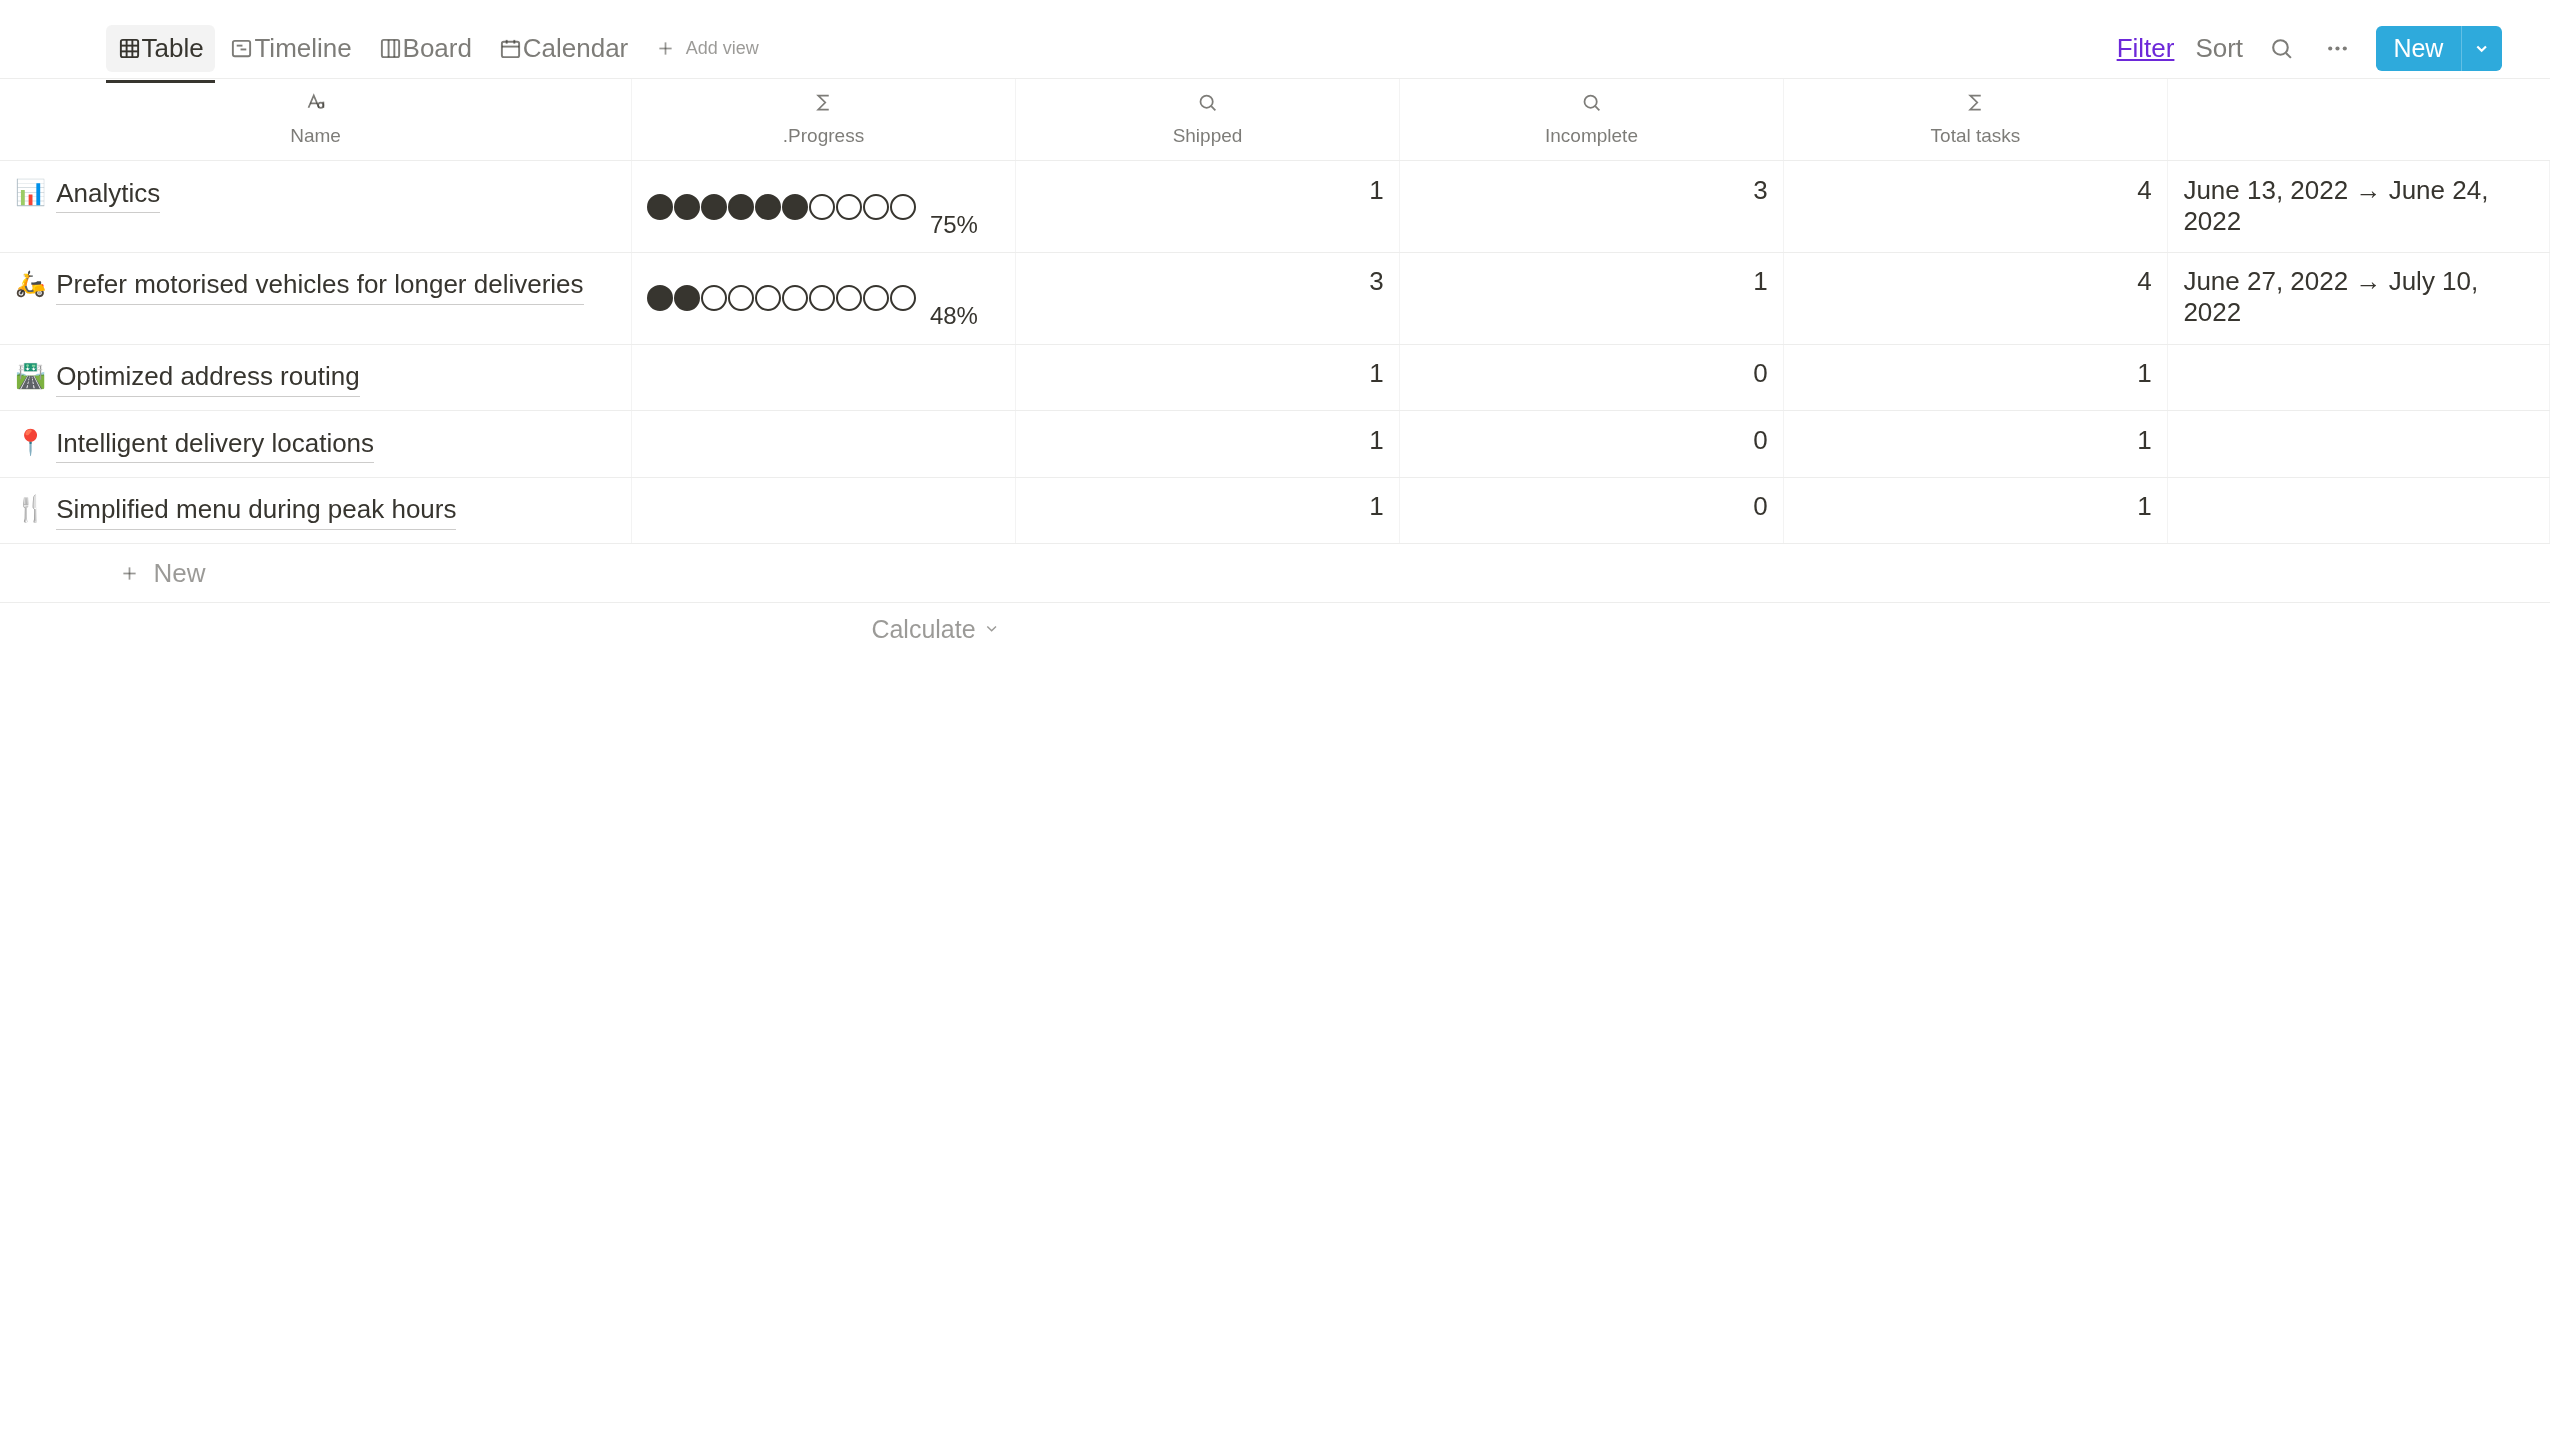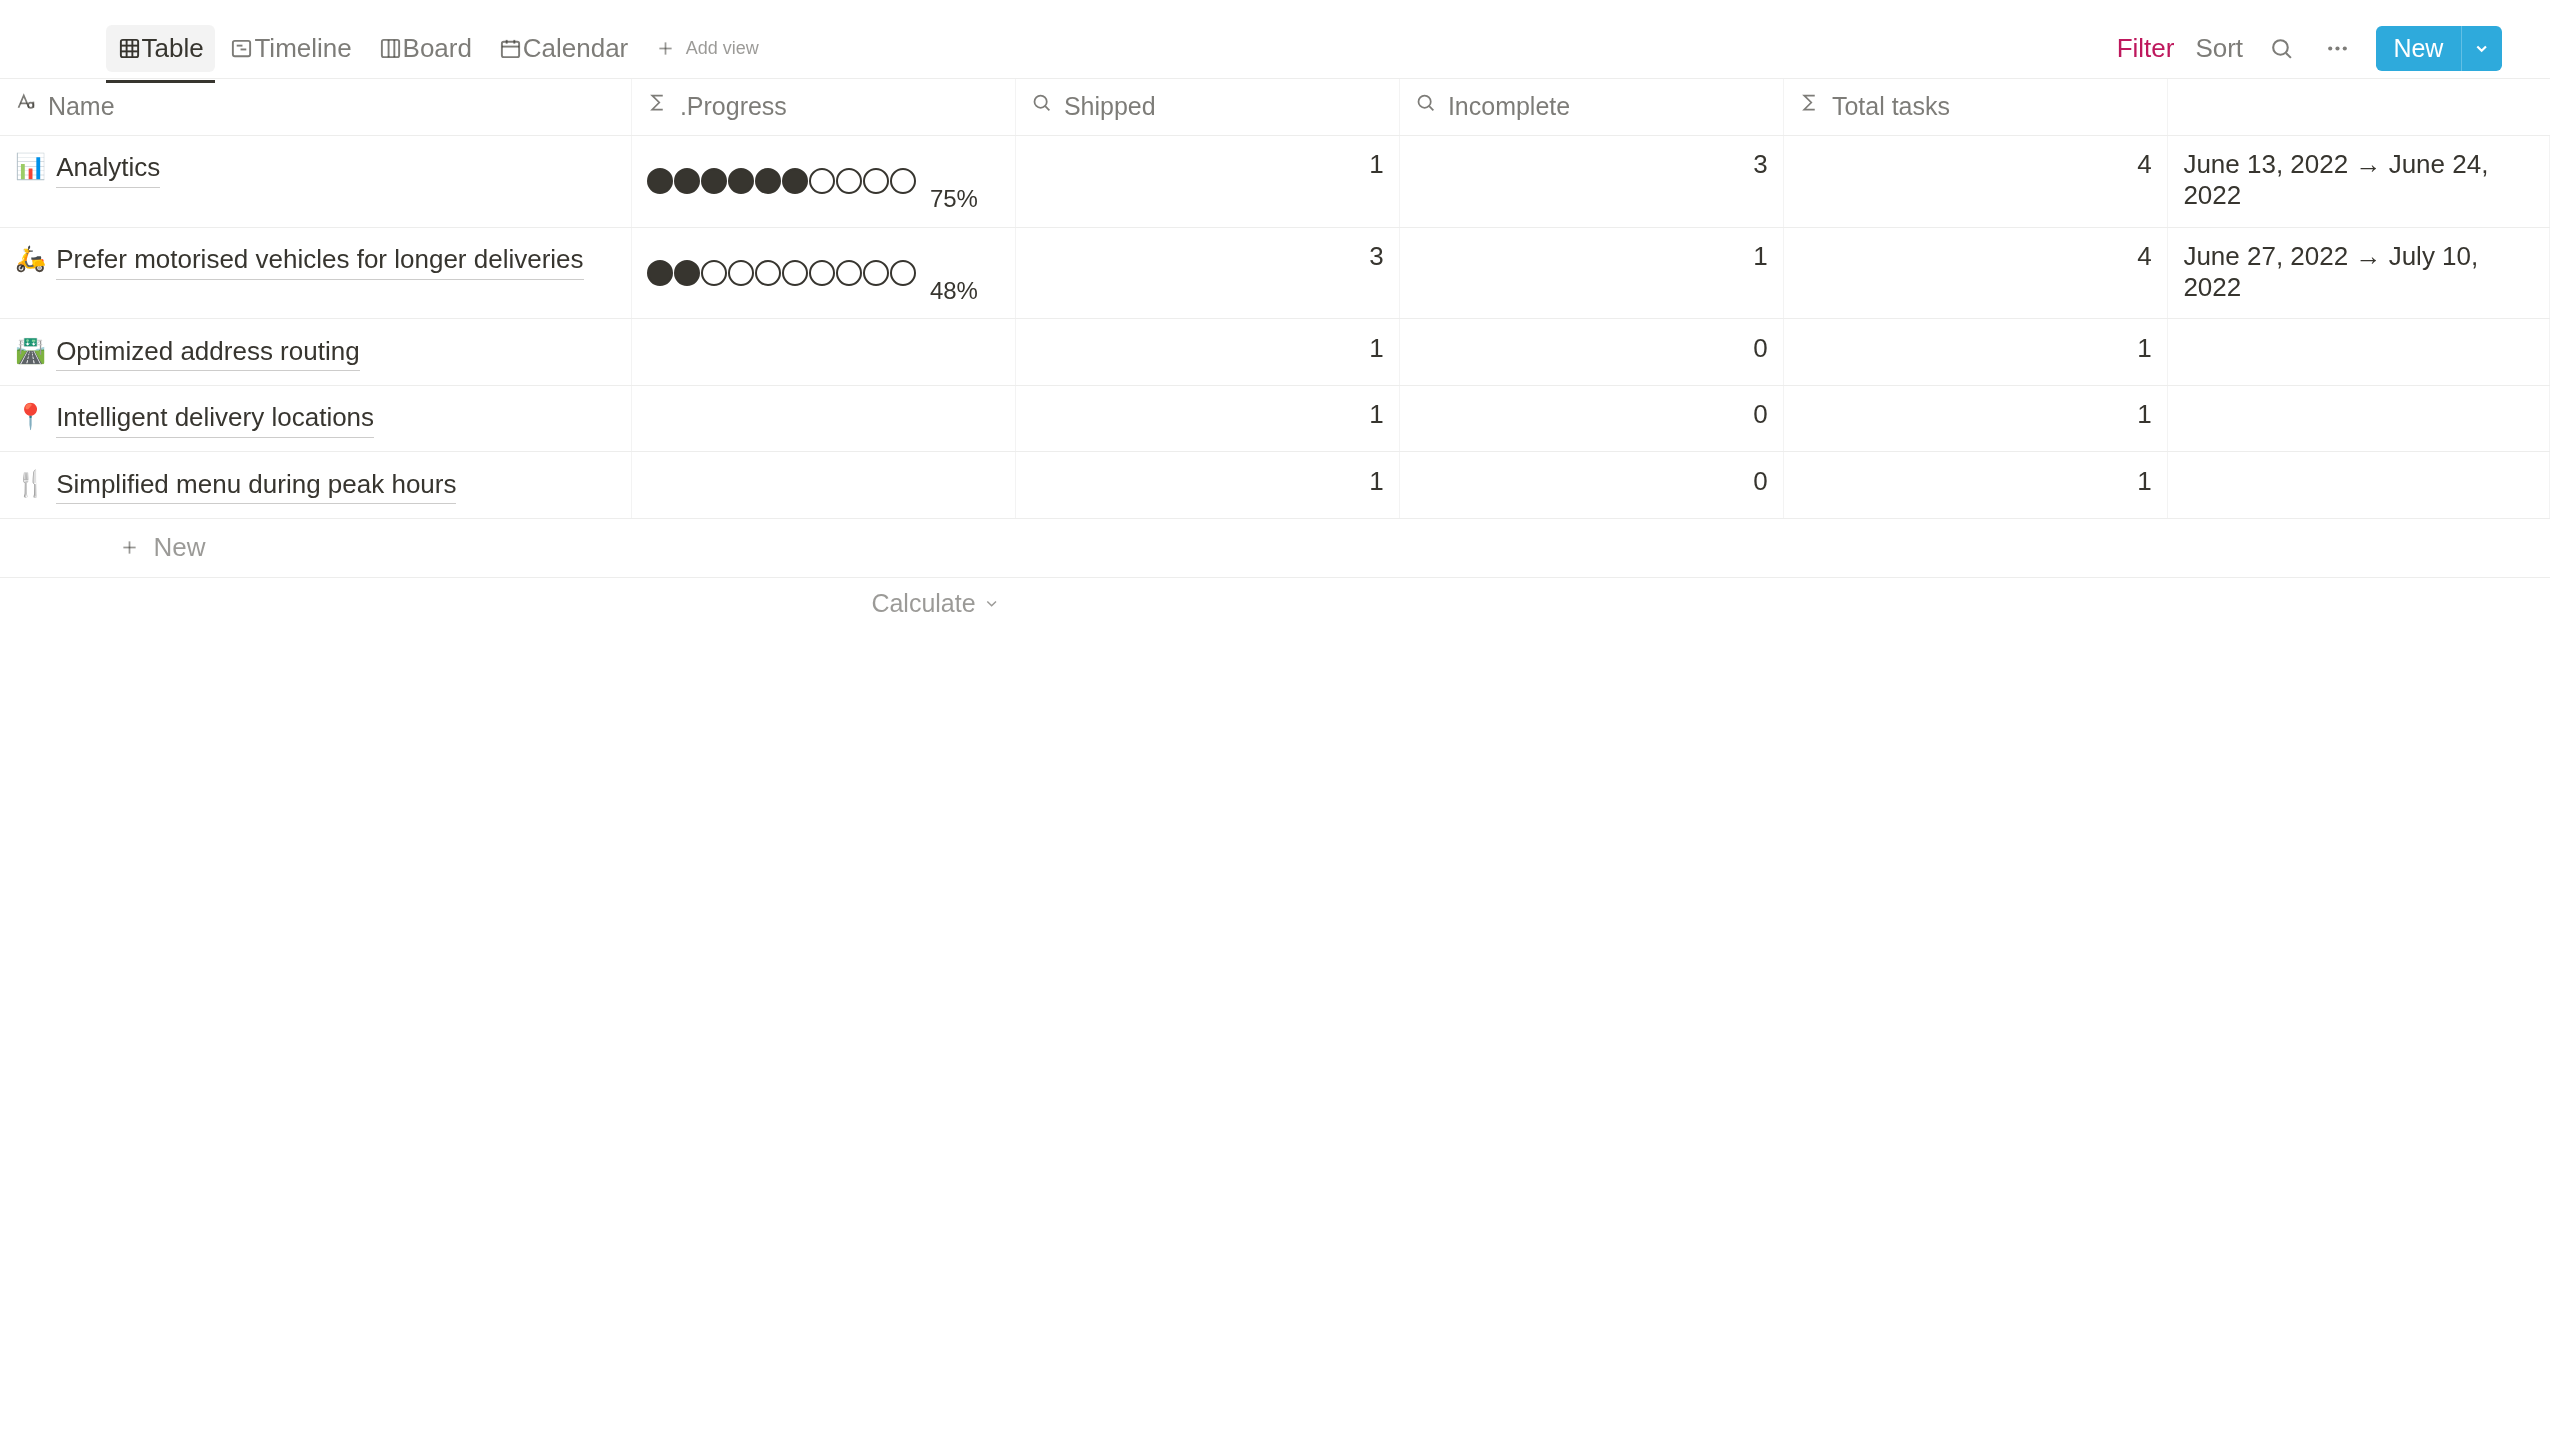--- a/index.html
+++ b/index.html
@@ -11,31 +11,31 @@
 .tab { display: inline-flex; align-items: center; gap: 1px; padding: 7.7px 11.5px; font-size: 26px; color: rgba(55,53,47,0.65); cursor: pointer; border-radius: 5.8px; }
 .tab.active { color: #37352f; background: rgba(55,53,47,0.06); position: relative; }
 .tab.active::after { content: ""; position: absolute; left: 0; right: 0; bottom: -11.5px; height: 2.9px; background: #37352f; }
 .tab .ico { width: 23px; height: 23px; display: inline-flex; align-items: center; justify-content: center; }
 .tab svg { width: 23px; height: 23px; }
 .addview { display: inline-flex; align-items: center; gap: 9.6px; padding: 7.7px 11.5px; color: rgba(55,53,47,0.5); font-size: 18px; cursor: pointer; }
 .addview svg { width: 21px; height: 21px; }
 .spacer { flex: 1; }
 .actions { display: flex; align-items: center; gap: 21px; }
 .link-action { font-size: 26px; cursor: pointer; }
-.link-action.blue { color: #be185d; }
+.link-action.blue { color: #6d28d9; text-decoration: underline; }
 .link-action.grey { color: rgba(55,53,47,0.65); }
 .iconbtn { display: inline-flex; align-items: center; justify-content: center; width: 35px; height: 35px; color: rgba(55,53,47,0.65); cursor: pointer; }
 .iconbtn svg { width: 25px; height: 25px; }
 .newbtn { display: inline-flex; align-items: stretch; background: #2eaadc; border-radius: 5.8px; overflow: hidden; color: #fff; }
 .newbtn .main { padding: 7.7px 17.3px; font-size: 25px; font-weight: 500; cursor: pointer; display:flex; align-items:center; }
 .newbtn .caret { padding: 7.7px 11.5px; display:flex; align-items:center; border-left: 1px solid rgba(255,255,255,0.25); cursor: pointer; }
 .newbtn .caret svg { width: 17.3px; height: 17.3px; }
 .table { width: 100%; }
 .thead, .trow { display: grid; grid-template-columns: 104px 528px 384px 384px 384px 384px 1fr; border-bottom: 1px solid rgba(55,53,47,0.09); }
-.thead .th { font-size: 25px; color: rgba(55,53,47,0.65); padding: 13.4px 15.4px; display: flex; gap: 11.5px; border-right: 1px solid rgba(55,53,47,0.06); cursor: pointer; }
+.thead .th { font-size: 19px; color: rgba(55,53,47,0.65); padding: 13.4px 15.4px; display: flex; align-items: center; gap: 11.5px; border-right: 1px solid rgba(55,53,47,0.06); cursor: pointer; flex-direction: column; }
 .thead .th svg { width: 21px; height: 21px; flex-shrink:0; }
 .th.first { grid-column: 1 / span 2; }
 .trow .td { font-size: 26px; padding: 13.4px 15.4px; border-right: 1px solid rgba(55,53,47,0.06); display:flex; align-items:flex-start; }
 .trow .td.first { grid-column: 1 / span 2; padding-left: 15.4px; }
 .td.num { justify-content:flex-end; }
 .name-cell { display:flex; align-items:flex-start; gap: 9.6px; }
 .emoji { font-size: 25px; line-height: 1.4; flex-shrink:0; }
 .name-text { border-bottom: 1px solid rgba(55,53,47,0.25); font-weight: 500; line-height:1.45; }
 .progress-cell { display:flex; align-items:center; gap:5.8px; }
 .dots { display:flex; gap:1px; }

